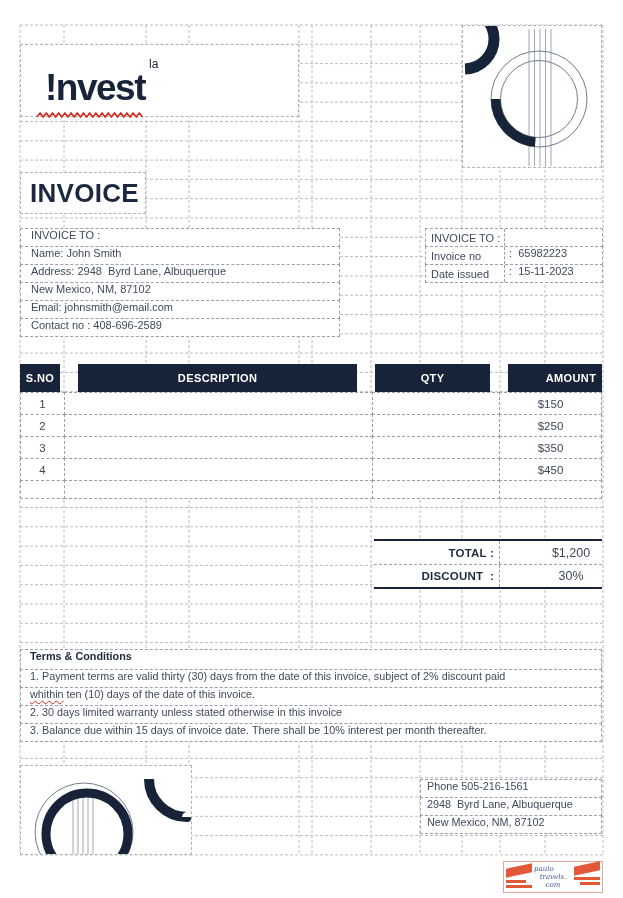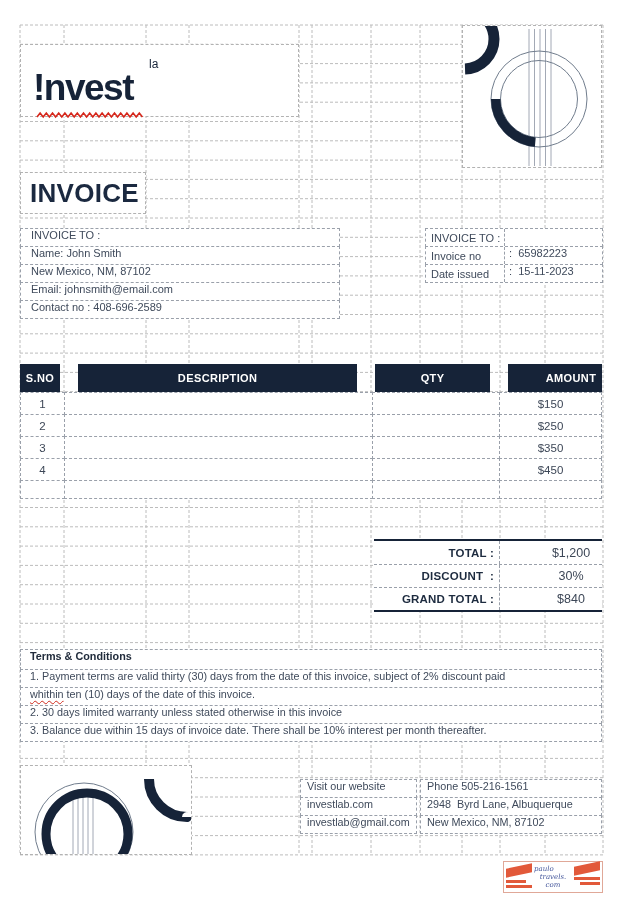--- a/index.html
+++ b/index.html
@@ -5,21 +5,21 @@
   * { margin:0; padding:0; box-sizing:border-box; }
   body { background:#ffffff; font-family:"Liberation Sans", sans-serif; }
   .page { position:relative; width:623px; height:898px; background:#ffffff; overflow:hidden; }
   .abs { position:absolute; }
   #grid-svg { position:absolute; left:0; top:0; }
 
   .block { position:absolute; background:#ffffff; }
 
   
   .logo-block { left:20px; top:44px; width:279px; height:73px; border:1px dashed #b2b2b2; }
-  .logo-main { position:absolute; left:12px; top:24px; font-size:37px; font-weight:bold;
+  .logo-main { position:absolute; left:24px; top:24px; font-size:37px; font-weight:bold;
                letter-spacing:-1.5px; color:#162338; line-height:1; }
   .logo-sup  { position:absolute; left:128px; top:12px; font-size:12px; color:#162338; }
   .zigzag    { position:absolute; left:15px; top:66px; }
 
   
   .tr-decor { left:462px; top:25px; width:140px; height:143px; border:1px dashed #b2b2b2; overflow:hidden; }
   .bl-decor { left:20px; top:765px; width:172px; height:90px; border:1px dashed #b2b2b2; overflow:hidden; }
 
   
   .title-block { left:20px; top:172px; width:126px; height:42px; border:1px dashed #b2b2b2;
@@ -182,20 +182,23 @@
   </div>
 
   <div class="rows bill-to">
     <div class="row">
         <span class="txt">INVOICE TO :</span>
       </div>
     <div class="row">
         <span class="txt">Name: John Smith</span>
       </div>
     <div class="row">
+        <span class="txt">Address: 2948  Byrd Lane, Albuquerque</span>
+      </div>
+    <div class="row">
         <span class="txt">New Mexico, NM, 87102</span>
       </div>
     <div class="row">
         <span class="txt">Email: johnsmith@email.com</span>
       </div>
     <div class="row">
         <span class="txt">Contact no : 408-696-2589</span>
       </div>
   </div>
 
@@ -302,28 +305,20 @@
       <div class="t-value">
           <span>$1,200</span>
         </div>
     </div>
     <div class="trow2">
       <div class="t-label">
           <span>DISCOUNT  :</span>
         </div>
       <div class="t-value">
           <span>30%</span>
-        </div>
-    </div>
-    <div class="trow2">
-      <div class="t-label">
-          <span>GRAND TOTAL :</span>
-        </div>
-      <div class="t-value">
-          <span>$840</span>
         </div>
     </div>
   </div>
 
   <div class="rows terms">
     <div class="row terms-head">
         <span class="txt">Terms &amp; Conditions</span>
       </div>
     <div class="row">
         <span class="txt">1. Payment terms are valid thirty (30) days from the date of this invoice, subject of 2% discount paid</span>
@@ -345,31 +340,20 @@
       <line x1="57" y1="25" x2="57" y2="90" stroke="#8b93a2" stroke-width="0.8"></line>
       <line x1="62" y1="25" x2="62" y2="90" stroke="#8b93a2" stroke-width="0.8"></line>
       <line x1="67" y1="25" x2="67" y2="90" stroke="#8b93a2" stroke-width="0.8"></line>
       <line x1="72" y1="25" x2="72" y2="90" stroke="#8b93a2" stroke-width="0.8"></line>
       <circle cx="63" cy="66" r="49" fill="none" stroke="#717d8d" stroke-width="1"></circle>
       <circle cx="66" cy="68" r="41" fill="none" stroke="#162338" stroke-width="9"></circle>
       <circle cx="166" cy="13" r="38" fill="none" stroke="#162338" stroke-width="10" pathLength="360" stroke-dasharray="90 270" stroke-dashoffset="-90"></circle>
     </svg>
   </div>
 
-  <div class="rows footer-left">
-    <div class="row">
-        <span class="txt">Visit our website</span>
-      </div>
-    <div class="row">
-        <span class="txt">investlab.com</span>
-      </div>
-    <div class="row">
-        <span class="txt">investlab@gmail.com</span>
-      </div>
-  </div>
   <div class="rows footer-right">
     <div class="row">
         <span class="txt">Phone 505-216-1561</span>
       </div>
     <div class="row">
         <span class="txt">2948  Byrd Lane, Albuquerque</span>
       </div>
     <div class="row">
         <span class="txt">New Mexico, NM, 87102</span>
       </div>

